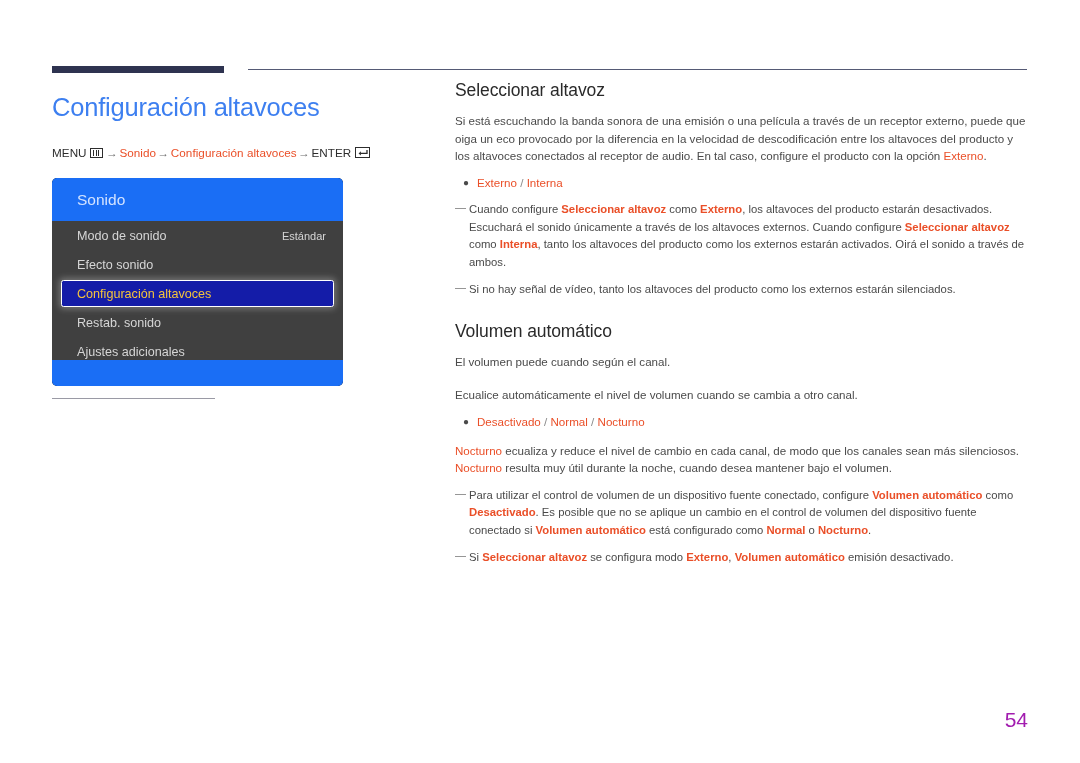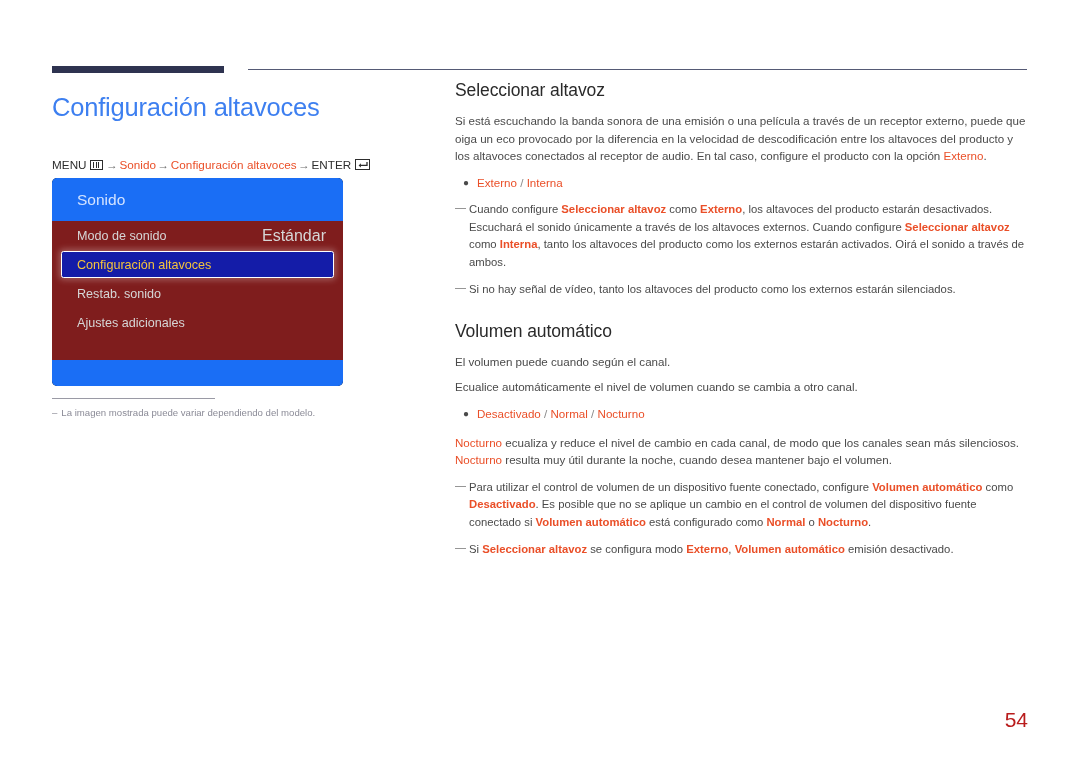--- a/index.html
+++ b/index.html
@@ -51,21 +51,21 @@
   .page-title {
     font-size: 25.5px;
     color: #3d7ff0;
     font-weight: normal;
     letter-spacing: -0.2px;
     margin: 0;
     padding: 0;
     line-height: 1.25;
   }
   .breadcrumb {
-    margin-top: 34px;
+    margin-top: 22px;
     font-size: 11.7px;
     color: #2d2d2d;
     white-space: nowrap;
     letter-spacing: 0.05px;
   }
   .breadcrumb .orange { color: #ea4f28; }
   .breadcrumb .arrow { color: #6b6b6b; padding: 0 1.5px; }
   .icon-menu {
     display: inline-block;
     width: 13px;
@@ -115,33 +115,33 @@
     color: #d3e3ff;
     font-size: 15.5px;
     display: flex;
     align-items: center;
     padding-left: 25px;
     box-sizing: border-box;
   }
   .osd-body {
     position: relative;
     height: 139px;
-    background: #7f1d1d;
+    background: #404040;
   }
   .osd-row {
     height: 29px;
     display: flex;
     align-items: center;
     justify-content: space-between;
     padding: 0 17px 0 25px;
     color: #d6d6d6;
     font-size: 12.6px;
     box-sizing: border-box;
   }
-  .osd-row .val { color: #d6d6d6; font-size: 16px; }
+  .osd-row .val { color: #d6d6d6; font-size: 11px; }
   .osd-row.selected {
     background: #141ca8;
     border: 1.6px solid #ffffff;
     border-radius: 2.5px;
     color: #f5c43c;
     height: 27px;
     margin: 1px 9px 1px 9px;
     padding-left: 15px;
     box-shadow: 0 0 6px 2px rgba(255,255,255,0.28);
   }
@@ -184,21 +184,21 @@
     margin: 0;
     letter-spacing: -0.1px;
   }
   .sec-title.second { margin-top: 22px; }
   p.body {
     font-size: 11.6px;
     line-height: 1.52;
     color: #4a4a4a;
     margin: 11px 0 0 0;
   }
-  p.body.tight { margin-top: 8px; }
+  p.body.tight { margin-top: 16px; }
   .o { color: #ea4f28; }
   .ob { color: #ea4f28; font-weight: bold; }
   .gray-sep { color: #8a8a8a; }
   .bullet-line {
     margin: 9px 0 0 0;
     font-size: 11.6px;
     display: flex;
     line-height: 1.5;
   }
   .bullet-line .dot {
@@ -224,21 +224,21 @@
     line-height: 1.1;
   }
   .note .nt { flex: 1; }
 
   
   .page-num {
     position: absolute;
     right: 52px;
     top: 708px;
     font-size: 21px;
-    color: #b91c1c;
+    color: #a21caf;
   }
 </style>
 </head>
 <body>
 
 <div class="top-rule">
   <div class="thick"></div>
   <div class="thin"></div>
 </div>
 
@@ -253,41 +253,42 @@
   </div>
 </div>
 
 <div class="osd">
   <div class="osd-header">Sonido</div>
   <div class="osd-body">
     <div class="osd-row">
       <span>Modo de sonido</span>
       <span class="val">Estándar</span>
     </div>
+    <div class="osd-row">
+      <span>Efecto sonido</span>
+      <span class="val"></span>
+    </div>
     <div class="osd-row selected">
       <span>Configuración altavoces</span>
       <span class="val"></span>
     </div>
     <div class="osd-row">
       <span>Restab. sonido</span>
       <span class="val"></span>
     </div>
     <div class="osd-row">
       <span>Ajustes adicionales</span>
       <span class="val"></span>
     </div>
   </div>
   <div class="osd-footer"></div>
 </div>
 
 <div class="caption-wrap">
   <div class="caption-rule"></div>
-  <div class="caption">
-    <span class="dash">‒</span><span>La imagen mostrada puede variar dependiendo del modelo.</span>
-  </div>
 </div>
 
 <div class="right-col">
 
   <h2 class="sec-title">Seleccionar altavoz</h2>
 
   <p class="body"><span>Si está escuchando la banda sonora de una emisión o una película a través de un receptor externo, puede que oiga un eco provocado por la diferencia en la velocidad de descodificación entre los altavoces del producto y los altavoces conectados al receptor de audio. En tal caso, configure el producto con la opción </span><span class="o">Externo</span><span>.</span></p>
 
   <div class="bullet-line">
     <span class="dot">●</span>

